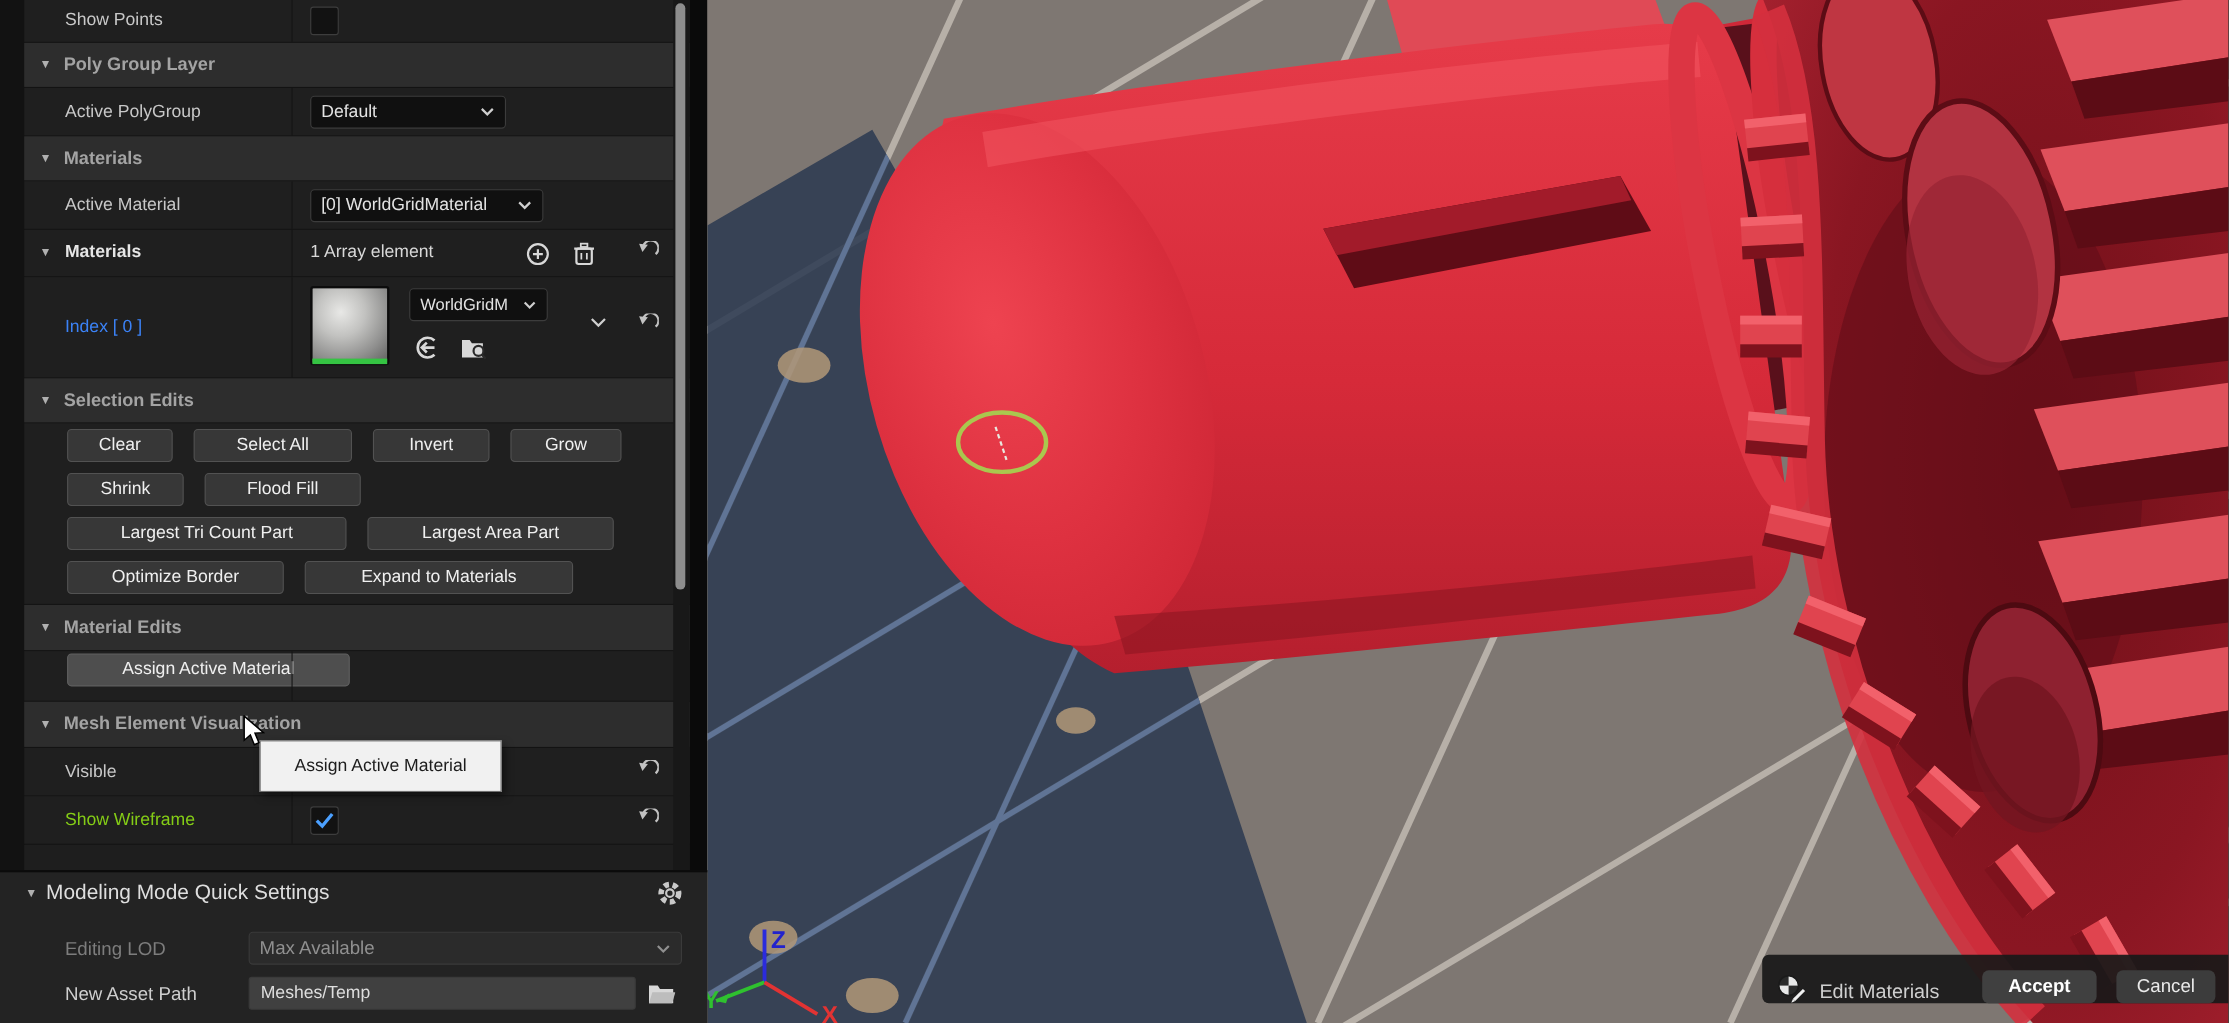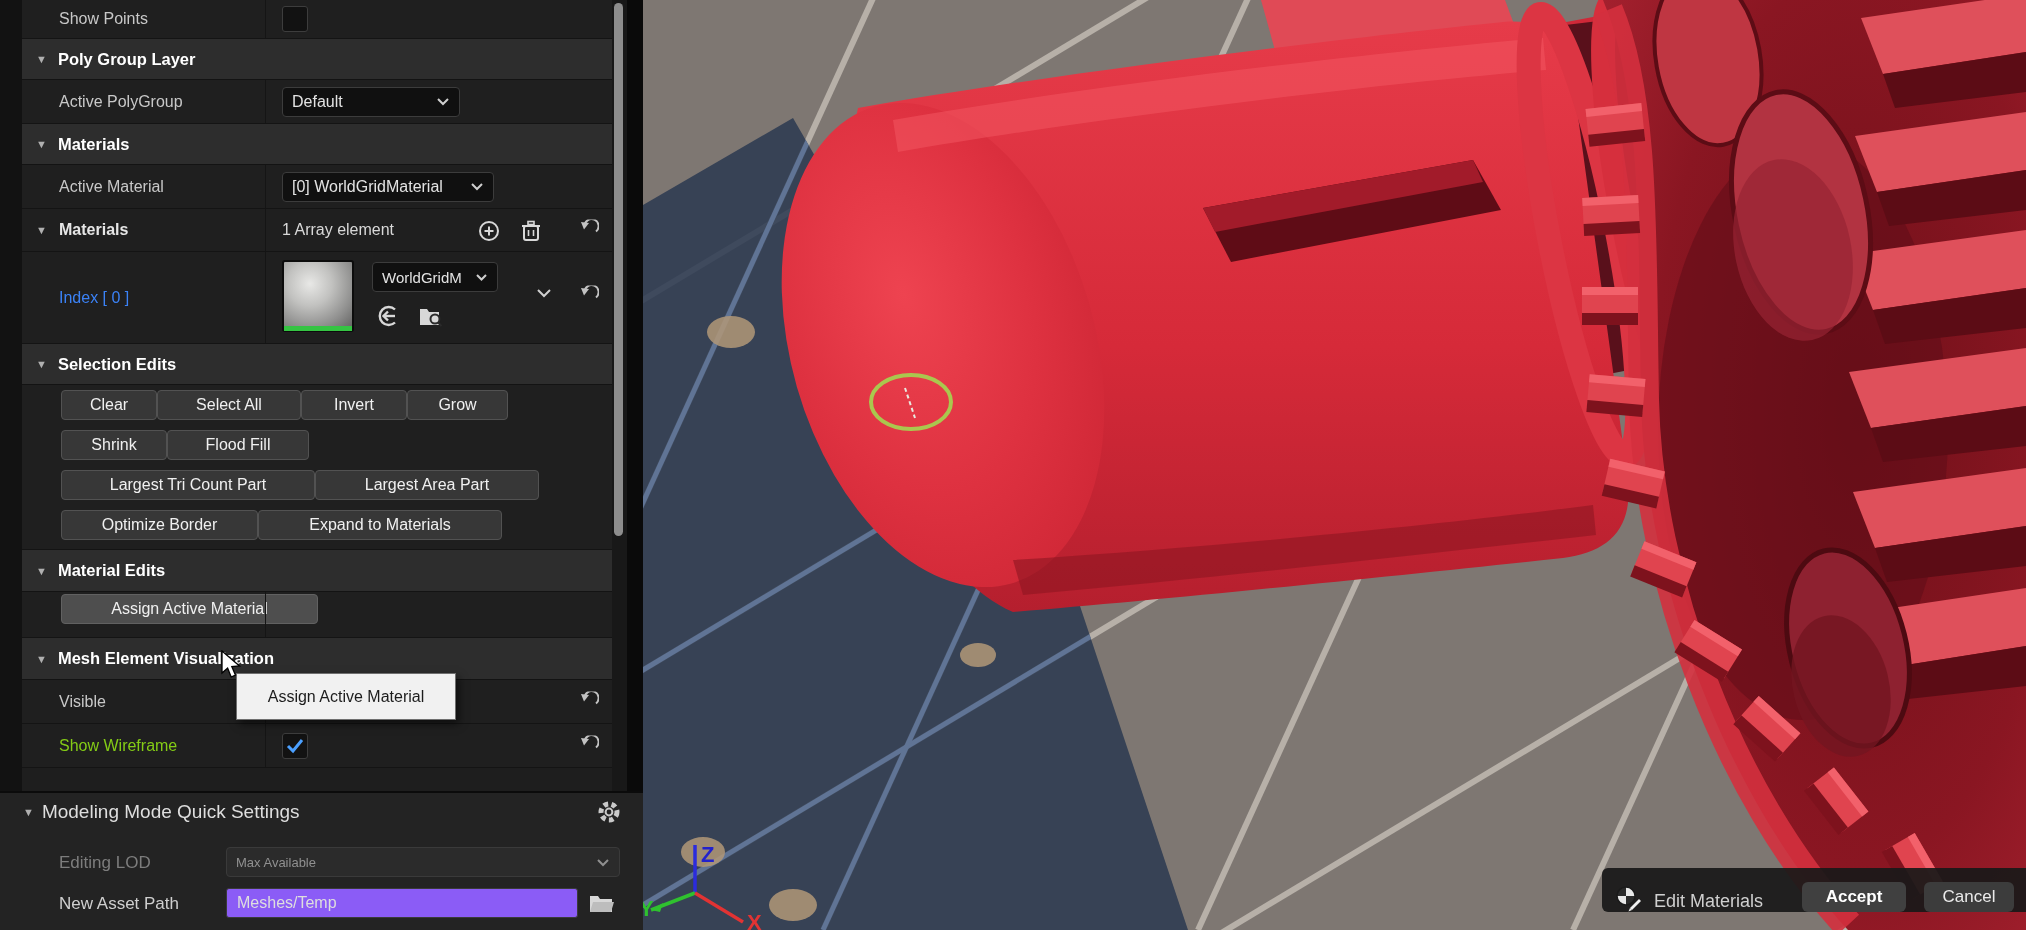--- a/index.html
+++ b/index.html
@@ -7,54 +7,54 @@
     font-family:"Liberation Sans",sans-serif;-webkit-font-smoothing:antialiased;position:relative}
 
   
   .details{position:absolute;left:0;top:0;width:627px;height:791px;background:#1e1e1e;overflow:hidden}
   .gutter{position:absolute;left:0;top:0;width:22px;height:791px;background:#121212;z-index:3}
   .row{position:relative;width:627px;border-bottom:1px solid #141414;background:#1f1f1f}
   .row::after{content:'';position:absolute;left:265px;top:0;bottom:0;width:1px;background:#151515}
   .hdr{position:relative;width:627px;background:#2d2d2d;border-bottom:1px solid #131313;
     display:flex;align-items:center}
   .tri{color:#b0b0b0;font-size:11px;margin-left:36px;flex:none}
-  .hdr-label{color:#ffffff;font-weight:bold;font-size:16.5px;margin-left:11px;white-space:nowrap}
+  .hdr-label{color:#a3a3a3;font-weight:bold;font-size:16.5px;margin-left:11px;white-space:nowrap}
   .name{position:absolute;left:59px;top:50%;transform:translateY(-50%);color:#c8c8c8;font-size:16px;white-space:nowrap}
   .name.dim{color:#3b82f6}
   .val{position:absolute;left:282px;top:50%;transform:translateY(-50%);display:flex;align-items:center}
   .dd{background:#101010;border:1px solid #3c3c3c;border-radius:4px;height:30px;color:#e3e3e3;
     display:flex;align-items:center;justify-content:space-between;padding:0 9px;font-size:16px}
   .dd .txt{overflow:hidden;white-space:nowrap}
   .dd.gray{background:#2b2b2b;color:#909090;border-color:#3a3a3a}
   .chk{width:26px;height:26px;background:#121212;border:1px solid #3d3d3d;border-radius:3px;position:relative}
   .undo{position:absolute;right:28px;top:50%;transform:translateY(-50%)}
   .btn{background:#373737;border:1px solid #525252;border-radius:4px;height:30px;color:#f0f0f0;
     font-size:16px;display:flex;align-items:center;justify-content:center;flex:none}
   .btnrows{width:627px;border-bottom:1px solid #141414;background:#1f1f1f;padding:5px 0 0 61px}
-  .btnrow{display:flex;gap:0;margin-bottom:10px}
+  .btnrow{display:flex;gap:19px;margin-bottom:10px}
   
   .sb-track{position:absolute;left:612px;top:0;width:15px;height:791px;background:#181818;z-index:4}
   .sb-thumb{position:absolute;left:2px;top:3px;width:9px;height:533px;background:#8d8d8d;border-radius:5px}
 
   
   .tooltip{position:absolute;left:236px;top:673px;width:220px;height:47px;background:#f1f1f1;
     border:1px solid #6f6f6f;box-shadow:3px 4px 8px rgba(0,0,0,.55);z-index:40;
     display:flex;align-items:center;justify-content:center;color:#1c1c1c;font-size:16px;white-space:nowrap}
   .cursor{position:absolute;left:221px;top:650px;z-index:60}
 
   
   .quick{position:absolute;left:0;top:791px;width:643px;height:139px;background:#232323;
     border-top:2px solid #0b0b0b;z-index:10}
   .quick-hdr{position:relative;height:38px;display:flex;align-items:center}
   .quick-hdr .tri{margin-left:23px}
   .quick-title{color:#dedede;font-size:19px;margin-left:8px}
   .gear{position:absolute;right:22px;top:7px}
   .q-label{position:absolute;left:59px;color:#7d7d7d;font-size:17px}
   .q-label.lit{color:#cfcfcf}
-  .q-input{position:absolute;left:226px;width:352px;height:30px;background:#8b5cf6;border:1px solid #3a3a3a;
+  .q-input{position:absolute;left:226px;width:352px;height:30px;background:#404040;border:1px solid #3a3a3a;
     border-radius:3px;color:#dedede;font-size:16px;display:flex;align-items:center;padding:12px 10px}
 
   
   .viewport{position:absolute;left:643px;top:0;width:1383px;height:930px;background:#7e7772;overflow:hidden}
 
   
   .vp-toolbar{position:absolute;left:1602px;top:868px;width:424px;height:44px;background:rgba(25,25,25,.93);
     border-radius:6px 0 0 6px;display:flex;align-items:flex-end;padding:0 12px;z-index:30}
   .vpt-label{color:#cfcfcf;font-size:18px;margin-left:12px;white-space:nowrap}
   .accept{margin-left:auto;width:104px;height:30px;border-radius:6px;background:#404040;color:#fff;
@@ -253,21 +253,21 @@
   <div class="quick-hdr">
     <span class="tri">▼</span>
     <span class="quick-title">Modeling Mode Quick Settings</span>
     <svg class="gear" width="24" height="24">
       <circle cx="12" cy="12" r="8" fill="none" stroke="#c9c9c9" stroke-width="5" stroke-dasharray="4.6 3.4"></circle>
       <circle cx="12" cy="12" r="3.4" fill="none" stroke="#c9c9c9" stroke-width="2"></circle>
     </svg>
   </div>
   <span class="q-label" style="top:60px">Editing LOD</span>
   <span class="dd gray" style="position:absolute;left:226px;top:54px;width:394px">
-    <span class="txt" style="font-size:13px">Max Available</span>
+    <span class="txt" style="font-size:17px">Max Available</span>
     <svg width="14" height="9">
         <polyline points="2,2 7,7 12,2" fill="none" stroke="#8f8f8f" stroke-width="2"></polyline>
       </svg>
   </span>
   <span class="q-label lit" style="top:101px">New Asset Path</span>
   <span class="q-input" style="top:95px">Meshes/Temp</span>
   <svg style="position:absolute;left:588px;top:98px" width="26" height="24">
     <path d="M2,5 L10,5 L12,8 L24,8 L24,21 L2,21 Z" fill="#d8d8d8"></path>
     <path d="M2,21 L5,11 L26,11 L23,21 Z" fill="#bdbdbd"></path>
   </svg>

